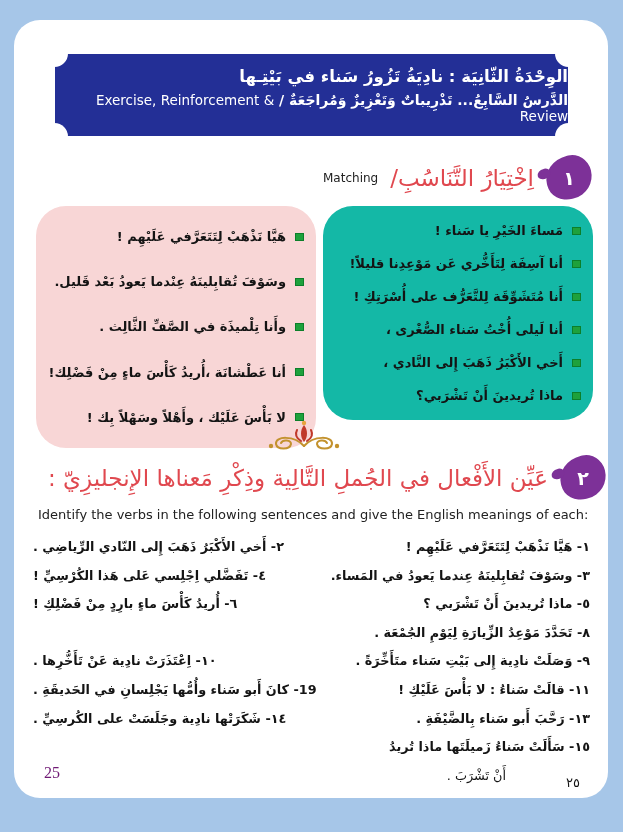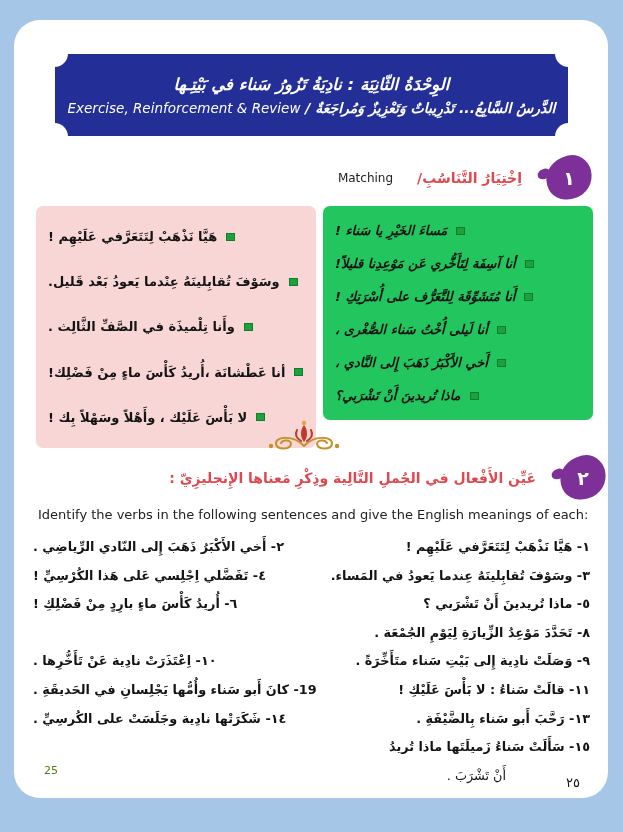--- a/index.html
+++ b/index.html
@@ -3,66 +3,66 @@
 <meta charset="utf-8">
 <style>
   * { margin:0; padding:0; box-sizing:border-box; }
   body { font-family:"DejaVu Sans", sans-serif; }
   .canvas { position:relative; width:623px; height:832px; background:#a6c6e8; overflow:hidden; }
   .page { position:absolute; left:14px; top:20px; width:594px; height:778px;
           background:#ffffff; border-radius:26px; }
 
   
   .banner { position:absolute; left:41px; top:34px; width:513px; height:82px;
-            background:#232f96; color:#ffffff; text-align:center;
-            display:flex; flex-direction:column; justify-content:center; gap:6px; direction:rtl;font-style:italic; }
+            background:#232f96; color:#ffffff; text-align:right;
+            display:flex; flex-direction:column; justify-content:center; gap:6px; direction:rtl; }
   .banner .notch { position:absolute; width:27px; height:27px; background:#ffffff; border-radius:50%; }
   .notch.tl { left:-14px; top:-14px; } .notch.tr { right:-14px; top:-14px; }
   .notch.bl { left:-14px; bottom:-14px; } .notch.br { right:-14px; bottom:-14px; }
   .banner-line1 { font-size:16.5px; font-weight:bold; }
   .banner-line2 { font-size:14px; font-weight:bold; }
   .banner-line2 .en { direction:ltr; unicode-bidi:embed; font-weight:normal; font-size:13.5px; }
 
   
-  .sec-header { position:absolute; display:flex; align-items:center; gap:24px; }
+  .sec-header { position:absolute; display:flex; align-items:center; gap:12px; }
   .sec1-header { right:16px; top:136px; }
   .sec2-header { right:2px; top:436px;margin-left:6px; }
-  .sec-title-ar { color:#e0484f; font-weight:bold; font-size:14px; direction:rtl; white-space:nowrap; }
+  .sec-title-ar { color:#e0484f; font-weight:normal; font-size:23px; direction:rtl; white-space:nowrap; }
   .sec-title-en { color:#222; font-size:12px; }
   .badge { position:relative; width:46px; height:43px; background:#7d3198; color:#fff;
            border-radius:58% 42% 52% 48% / 55% 48% 56% 45%; transform:rotate(-14deg);
            display:flex; align-items:center; justify-content:center;
            font-size:19px; font-weight:bold; flex:0 0 auto; }
   .badge::before { content:""; position:absolute; left:-7px; top:7px; width:13px; height:10px;
                    background:#7d3198; border-radius:60% 40% 55% 45%; }
   .badge span { transform:rotate(14deg); }
 
   
-  .match-box { position:absolute; border-radius:7px; padding:8px 12px;
-               display:flex; flex-direction:column; justify-content:space-around; direction:rtl;align-items:flex-end; }
-  .box-cream { left:309px; top:186px; width:270px; height:214px; background:#22c55e;font-style:italic; }
+  .match-box { position:absolute; border-radius:30px; padding:8px 12px;
+               display:flex; flex-direction:column; justify-content:space-around; direction:rtl; }
+  .box-cream { left:309px; top:186px; width:270px; height:214px; background:#14b8a6; }
   .box-pink  { left:22px;  top:186px; width:280px; height:242px; background:#f8d6d6; }
   .match-line { display:flex; align-items:center; gap:9px; white-space:nowrap;
                 font-size:13px; font-weight:bold; color:#141414; }
   .bullet { width:9px; height:8px; background:#1ea13c; border:1px solid #0c7f2a; flex:0 0 auto; }
 
   
   .ornament { position:absolute; left:248px; top:400px; }
 
   
   .instruction { position:absolute; left:24px; top:487px; font-size:13px; color:#222;text-align:right; }
   .ex-list { position:absolute; left:19px; top:513px; width:557px; direction:rtl; }
   .ex-row { display:flex; justify-content:space-between; line-height:28.6px;
             white-space:nowrap; font-size:12.8px; font-weight:bold; color:#141414; }
   .ex-item { display:inline-block; }
   .ex-cont { line-height:28.6px; padding-right:84px; font-size:12.8px; font-weight:normal;
              color:#141414; text-align:right; }
 
   
-  .pageno-latin { position:absolute; left:30px; top:744px; font-size:11px; color:#4d7c0f; direction:ltr; }
+  .pageno-latin { position:absolute; left:30px; top:744px; font-size:16px; color:#701a75; direction:ltr;font-family:Liberation Serif, serif; }
   .pageno-arabic { position:absolute; right:28px; top:755px; font-size:13px; color:#141414; }
 </style>
 </head>
 <body>
 
 <div class="canvas">
   <div class="page">
 
     <div class="banner">
       <div class="notch tl"></div>

